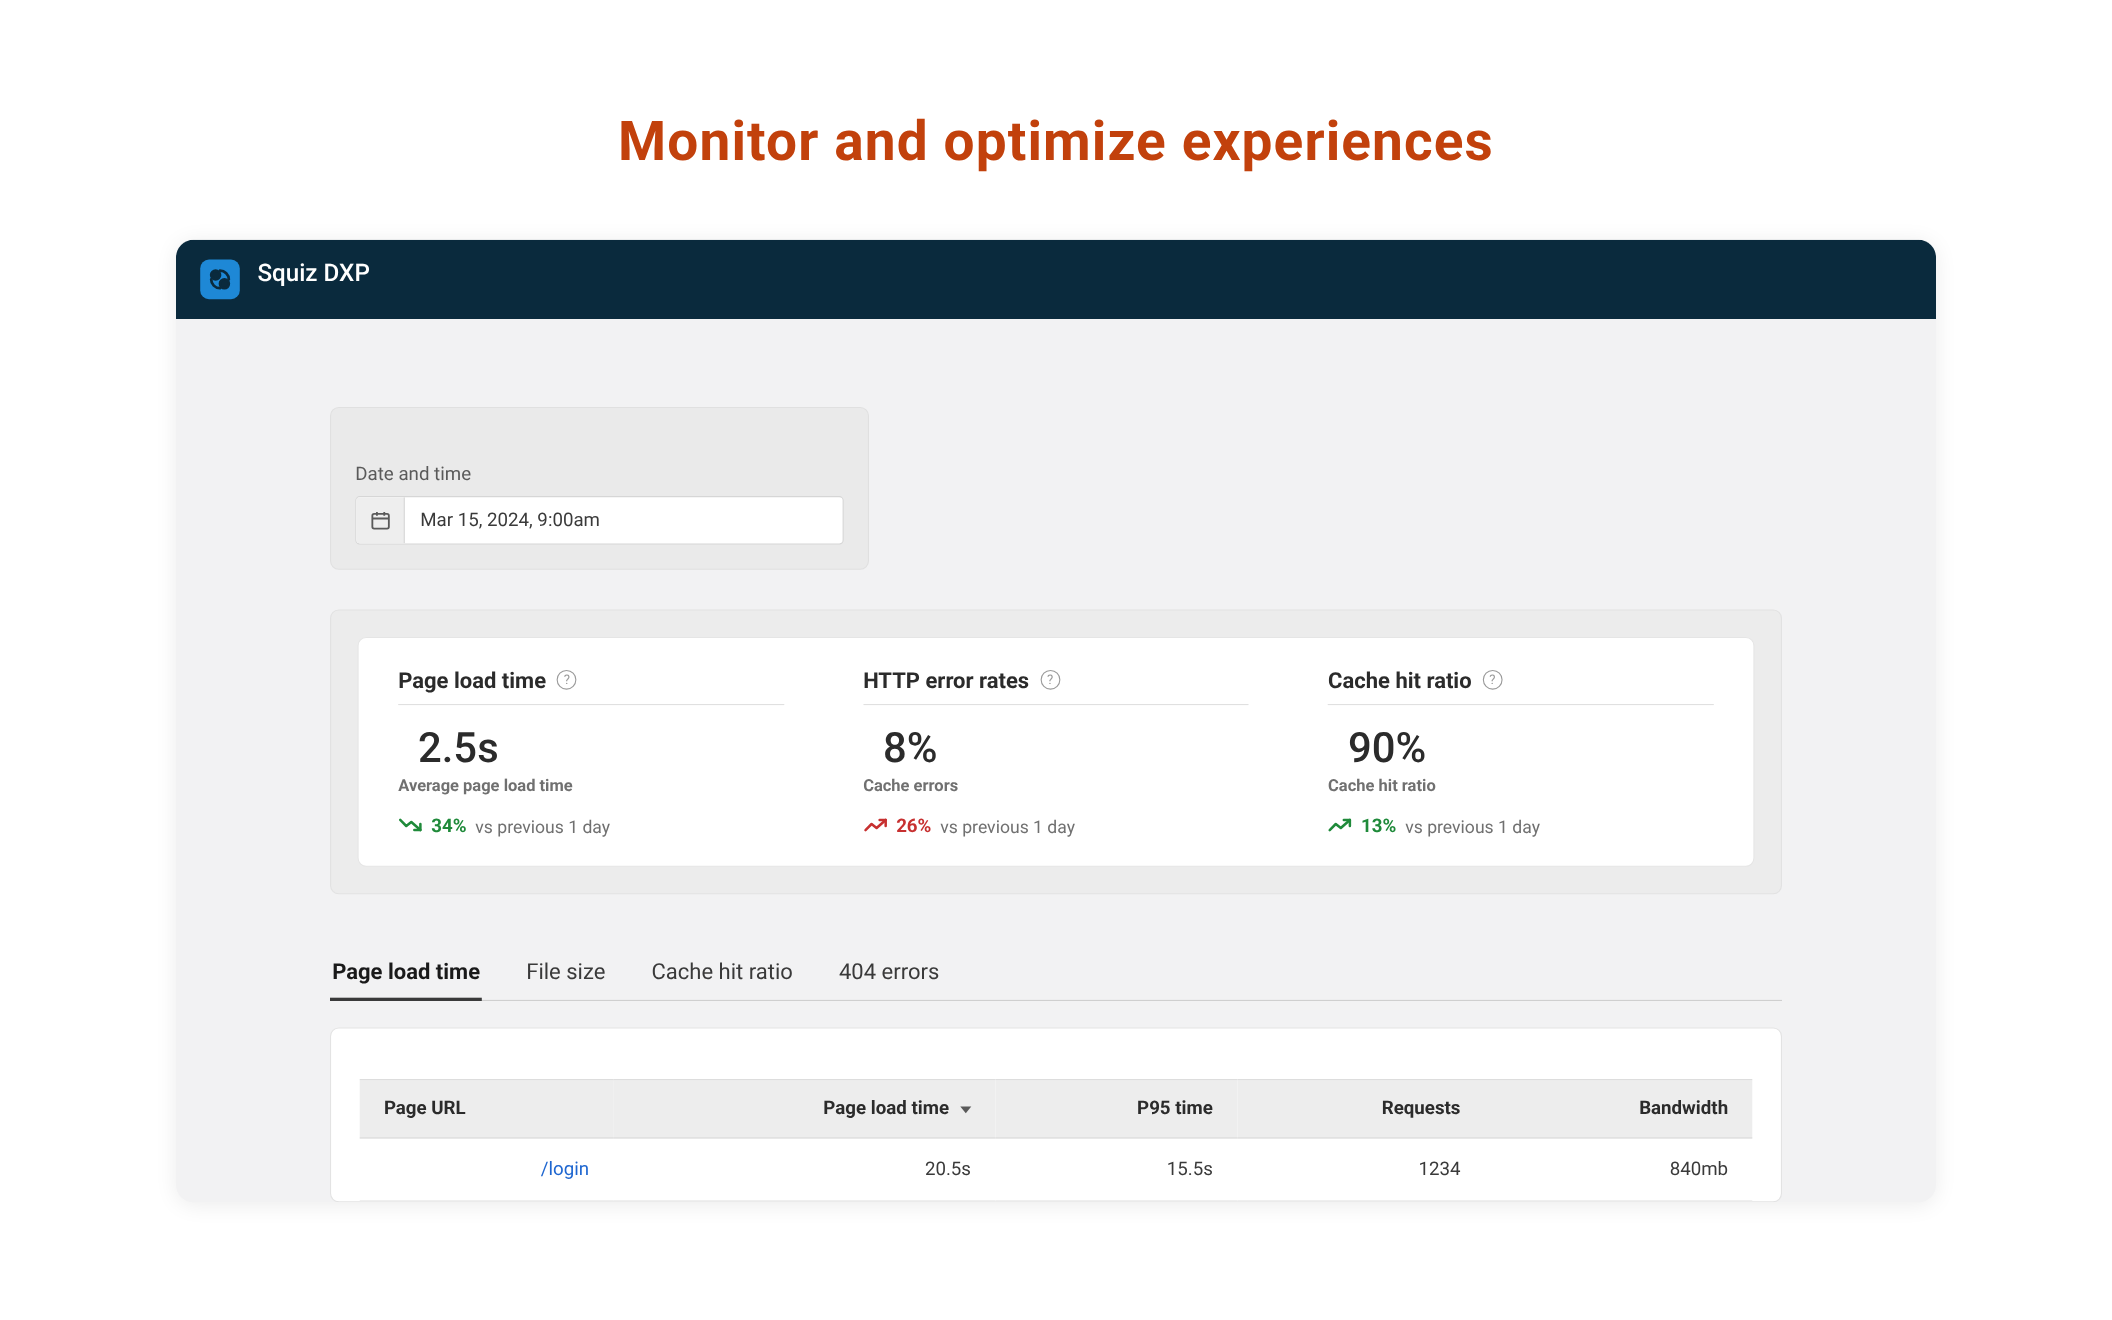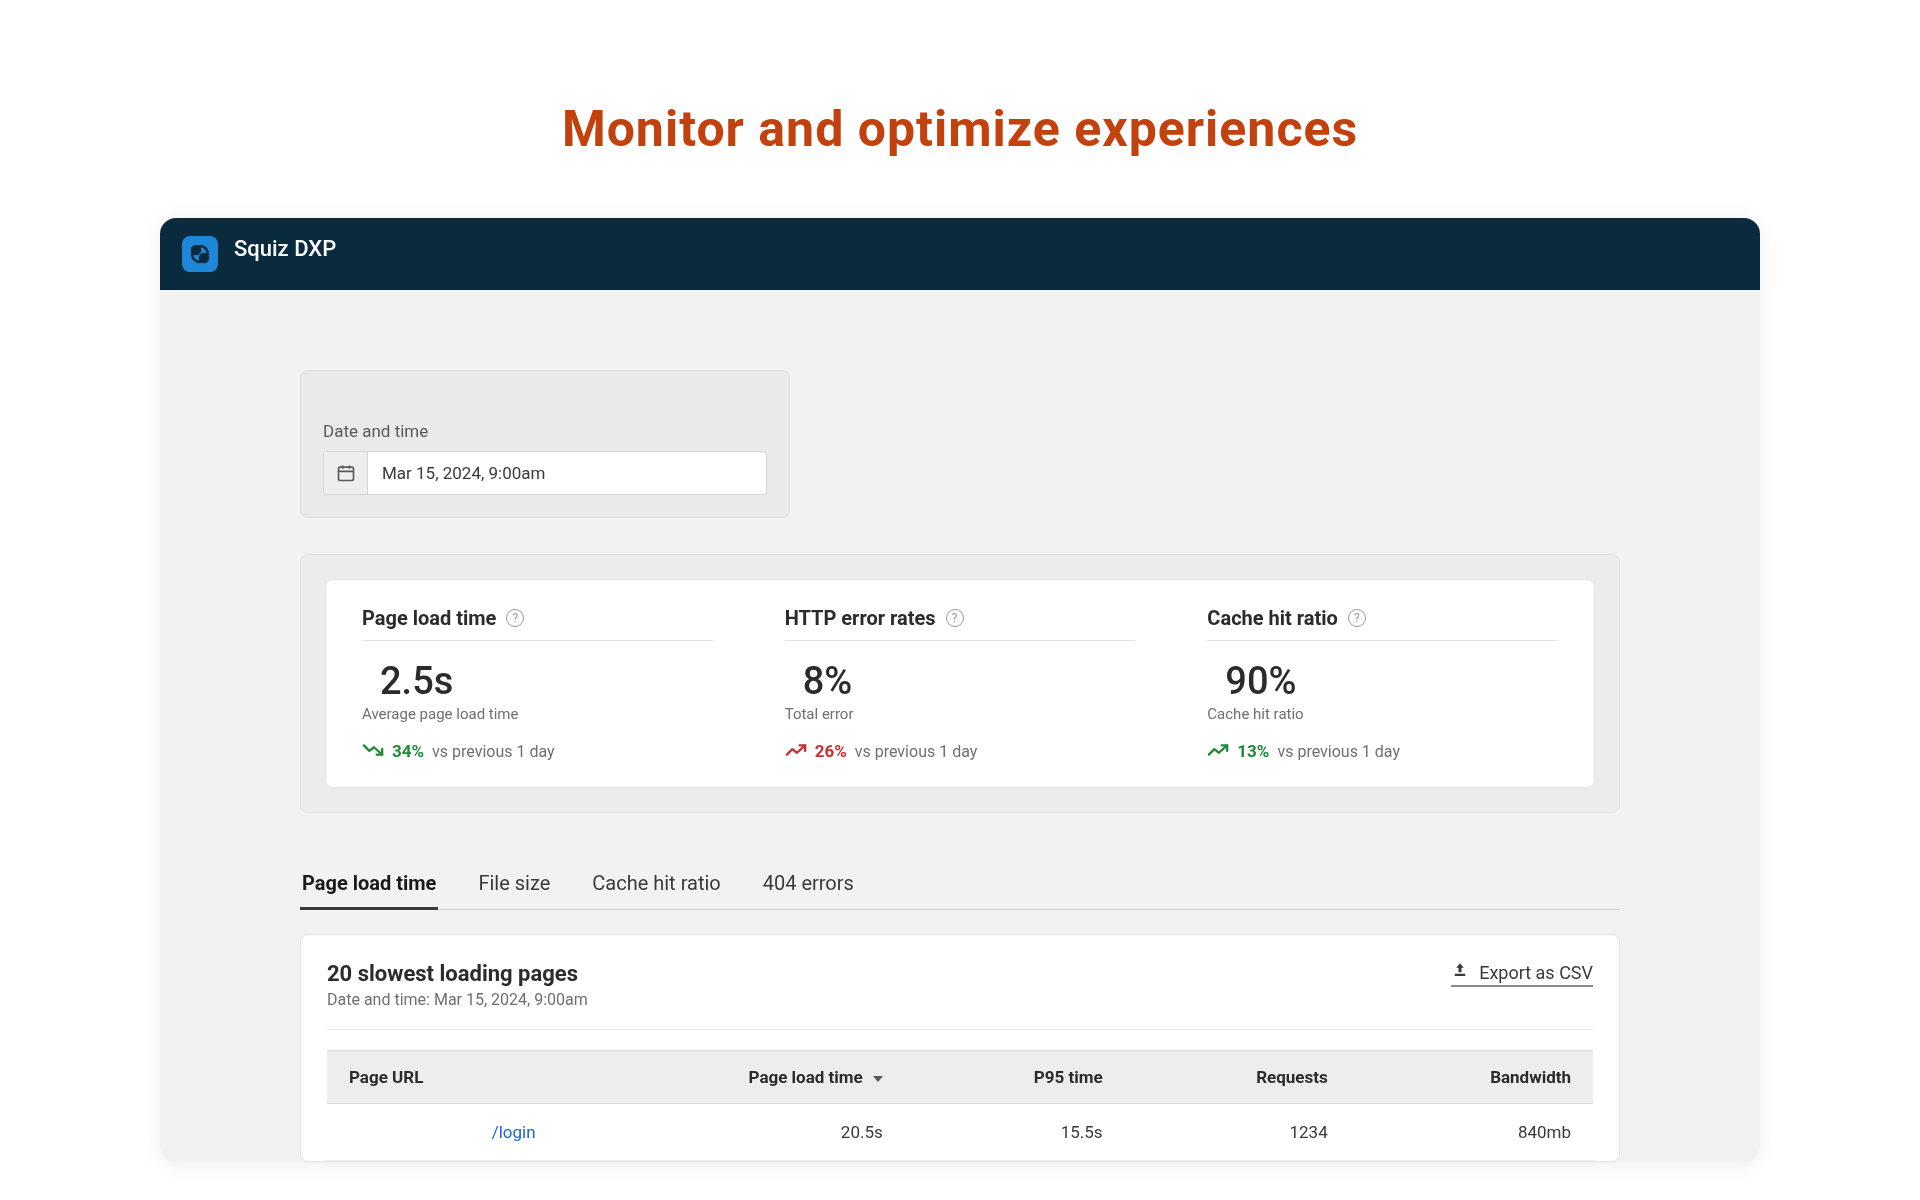--- a/index.html
+++ b/index.html
@@ -134,20 +134,21 @@
   font-size: 38px;
   font-weight: 500;
   color: #2b2b2b;
   margin-top: 18px;
   margin-left: 18px;
 }
 .metric-subtitle {
   font-size: 15px;
   color: #707070;
   margin-top: 2px;
+  font-weight: bold;
 }
 .metric-trend-row {
   display: flex;
   align-items: center;
   gap: 8px;
   margin-top: 18px;
 }
 .metric-trend-icon svg { width: 22px; height: 14px; }
 .metric-delta {
   font-size: 17px;
@@ -310,21 +311,21 @@
             <span class="metric-compare">vs previous 1 day</span>
           </div>
         </div>
 
         <div class="metric">
           <div class="metric-title-row">
             <span class="metric-title">HTTP error rates</span>
             <span class="metric-help">?</span>
           </div>
           <div class="metric-value">8%</div>
-          <div class="metric-subtitle">Total error</div>
+          <div class="metric-subtitle">Cache errors</div>
           <div class="metric-trend-row">
             <span class="metric-trend-icon">
               <svg viewBox="0 0 24 14" fill="none" stroke="#c73030" stroke-width="2.5" stroke-linecap="round" stroke-linejoin="round">
                 <polyline points="2,12 8,6 13,10 22,2"></polyline>
                 <polyline points="16,2 22,2 22,8"></polyline>
               </svg>
             </span>
             <span class="metric-delta red">26%</span>
             <span class="metric-compare">vs previous 1 day</span>
           </div>
@@ -353,35 +354,20 @@
     </div>
 
     <div class="tabs">
       <div class="tab active">Page load time</div>
       <div class="tab">File size</div>
       <div class="tab">Cache hit ratio</div>
       <div class="tab">404 errors</div>
     </div>
 
     <div class="table-card">
-      <div class="table-header">
-        <div>
-          <div class="table-title">20 slowest loading pages</div>
-          <div class="table-subtitle">Date and time: Mar 15, 2024, 9:00am</div>
-        </div>
-        <div class="export-btn">
-          <span>
-            <svg viewBox="0 0 24 24" fill="#3a3a3a">
-              <path d="M12 3 L7 9 H10 V15 H14 V9 H17 Z"></path>
-              <rect x="5" y="17" width="14" height="3"></rect>
-            </svg>
-          </span>
-          <span>Export as CSV</span>
-        </div>
-      </div>
 
       <table class="data-table">
         <thead>
           <tr>
             <th><span>Page URL</span></th>
             <th><span>Page load time</span><span class="sort-caret"></span></th>
             <th><span>P95 time</span></th>
             <th><span>Requests</span></th>
             <th><span>Bandwidth</span></th>
           </tr>

